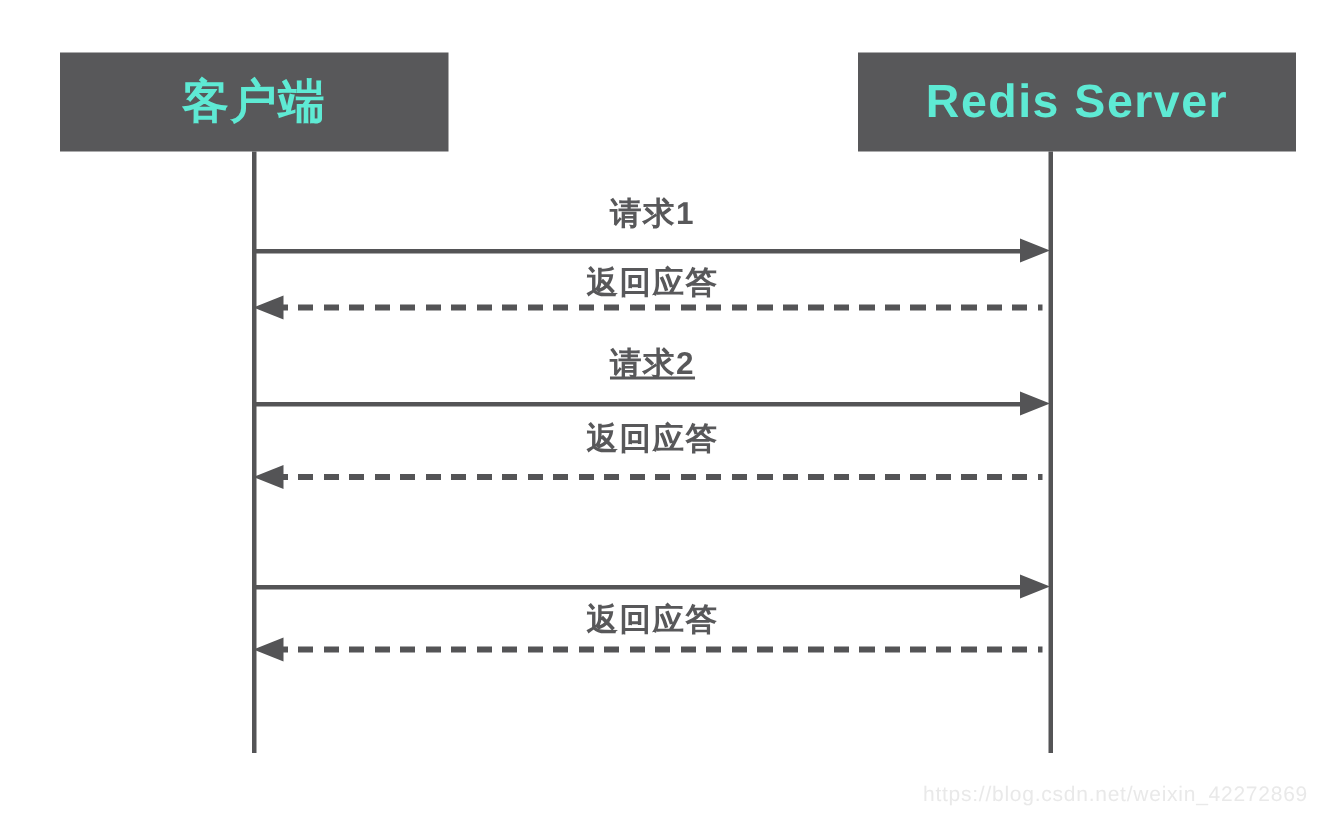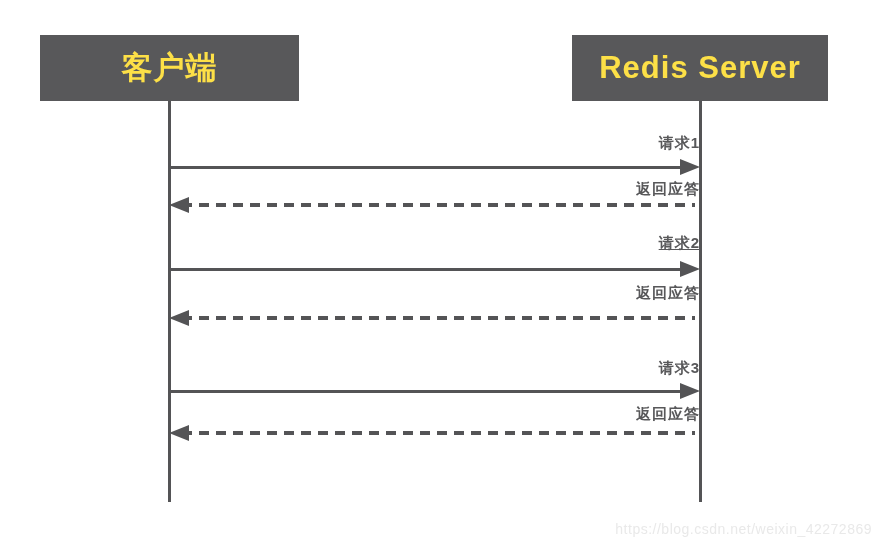--- a/index.html
+++ b/index.html
@@ -9,49 +9,49 @@
     height: 550px;
     background: #ffffff;
     overflow: hidden;
     font-family: "Liberation Sans", "DejaVu Sans", sans-serif;
   }
   .actor-box {
     position: absolute;
     top: 35px;
     height: 66px;
     background: #58585a;
-    color: #fde047;
+    color: #5eead4;
     font-size: 31px;
     font-weight: bold;
     display: flex;
     align-items: center;
     justify-content: center;
     letter-spacing: 1px;
   }
   .actor-box.client { left: 40px; width: 259px; }
-  .actor-box.server { left: 572px; width: 256px; }
+  .actor-box.server { left: 572px; width: 292px; }
 
   .lifeline {
     position: absolute;
     top: 101px;
     width: 3px;
     height: 401px;
     background: #545456;
   }
   .lifeline.left  { left: 168px; }
   .lifeline.right { left: 699px; }
 
   .msg-label {
     position: absolute;
     left: 170px;
     width: 530px;
     height: 28px;
     line-height: 28px;
-    text-align: right;
-    font-size: 15px;
+    text-align: center;
+    font-size: 21px;
     font-weight: bold;
     color: #58585a;
     letter-spacing: 1px;
   }
   .lbl0 { top: 129px; }
   .lbl1 { top: 175px; }
   .lbl2 { top: 229px; text-decoration: underline; }
   .lbl3 { top: 279px; }
   .lbl4 { top: 354px; }
   .lbl5 { top: 400px; }
@@ -132,21 +132,20 @@
   <div class="arrowhead-left ahl0"></div>
 
   <div class="msg-label lbl2">请求2</div>
   <div class="arrow-line-solid sol1"></div>
   <div class="arrowhead-right ahr1"></div>
 
   <div class="msg-label lbl3">返回应答</div>
   <div class="arrow-line-dashed dsh1"></div>
   <div class="arrowhead-left ahl1"></div>
 
-  <div class="msg-label lbl4">请求3</div>
   <div class="arrow-line-solid sol2"></div>
   <div class="arrowhead-right ahr2"></div>
 
   <div class="msg-label lbl5">返回应答</div>
   <div class="arrow-line-dashed dsh2"></div>
   <div class="arrowhead-left ahl2"></div>
 
   <div class="watermark">https://blog.csdn.net/weixin_42272869</div>
 
 </div>

